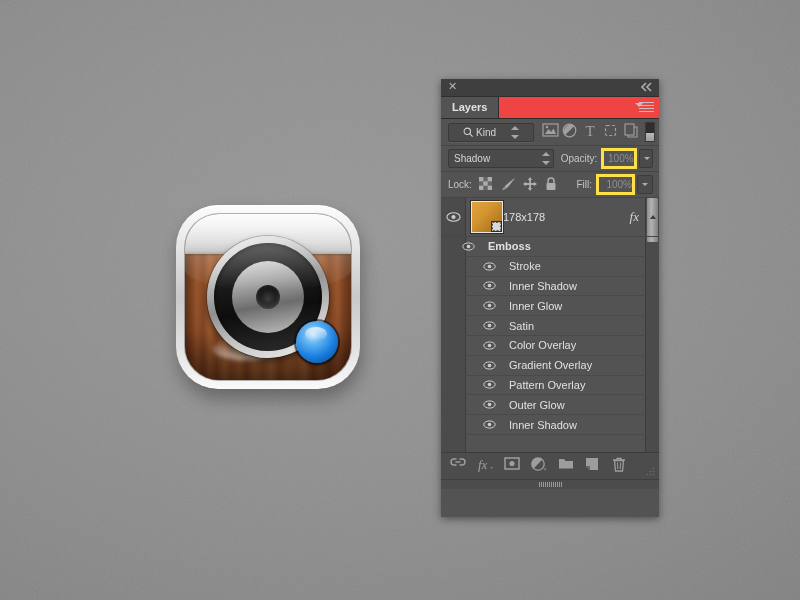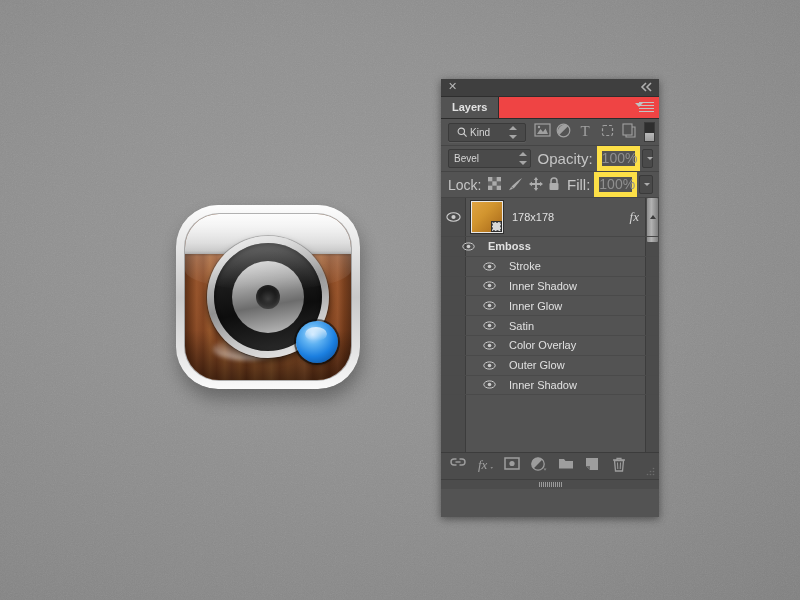--- a/index.html
+++ b/index.html
@@ -223,21 +223,21 @@
     background: #535353;
     border-bottom: 1px solid #454545;
   }
   .kind-select {
     display: flex; align-items: center;
     width: 60px; height: 17px;
     background: #4a4a4a;
     border: 1px solid #3a3a3a;
     border-radius: 2px;
     box-shadow: 0 1px 0 rgba(255,255,255,.06);
-    padding: 0 8px;
+    padding: 0 14px;
     margin-right: 8px;
   }
   .kind-select .lbl { flex: 1; font-size: 10px; color: #d5d5d5; padding-left: 2px; }
   .ficon {
     width: 19px; height: 18px;
     margin-right: 3px;
     position: relative;
     opacity: .62;
   }
   .toggle-sw {
@@ -258,43 +258,43 @@
   .blend-select {
     display: flex; align-items: center;
     width: 108px; height: 17px;
     background: #4a4a4a;
     border: 1px solid #3a3a3a;
     border-radius: 2px;
     padding: 0 3px 0 5px;
     font-size: 10px; color: #d5d5d5;
   }
   .blend-select .lbl { flex: 1; }
-  .mini-label { font-size: 15px; color: #c5c5c5; margin: 0 4px 0 7px; }
+  .mini-label { font-size: 10px; color: #c5c5c5; margin: 0 4px 0 7px; }
   .num-field {
     width: 33px; height: 15px; line-height: 15px;
     background: #535353;
-    border: 5px solid #fde047;
-    font-size: 14px; color: #8f8f8f;
+    border: 3px solid #fde047;
+    font-size: 10px; color: #8f8f8f;
     text-align: right;
   }
   .num-arrow {
     width: 14px; height: 17px;
     margin-left: 2px;
     background: #4a4a4a;
     border: 1px solid #3a3a3a;
     border-radius: 2px;
     position: relative;
   }
   .num-arrow::after {
     content: ""; position: absolute; left: 4px; top: 7px;
     border-left: 3px solid transparent;
     border-right: 3px solid transparent;
     border-top: 3px solid #adadad;
   }
-  .lock-lbl { font-size: 14px; color: #c5c5c5; margin-right: 7px; }
+  .lock-lbl { font-size: 10px; color: #c5c5c5; margin-right: 7px; }
   .lockicon { width: 17px; height: 16px; margin-right: 5px; opacity: .72; position: relative; }
   .stepper {
     width: 8px; height: 13px; margin-left: 3px; position: relative; opacity:.8;
   }
   .stepper::before, .stepper::after {
     content: ""; position: absolute; left: 0;
     border-left: 4px solid transparent; border-right: 4px solid transparent;
   }
   .stepper::before { top: 0; border-bottom: 4px solid #bdbdbd; }
   .stepper::after  { bottom: 0; border-top: 4px solid #bdbdbd; }
@@ -348,21 +348,20 @@
     position: relative;
   }
   .thumb.gold {
     background: linear-gradient(135deg,#e0a443 0%, #d2952f 40%, #b87a22 75%, #a86d1d 100%);
   }
   .thumb-badge {
     position: absolute; right: -1px; bottom: -1px;
     width: 13px; height: 13px;
   }
   .lname {
-    margin-left: 9px;
     font-size: 11px;
     color: #e0e0e0;
   }
   .fx-mark {
     margin-left: auto;
     margin-right: 20px;
     font-family: "Liberation Serif", serif;
     font-style: italic;
     font-size: 13px;
     color: #d4d4d4;
@@ -513,21 +512,21 @@
         <svg width="14" height="15" viewBox="0 0 14 15">
           <rect x="1" y="1" width="9" height="11" fill="none" stroke="#d0d0d0" stroke-width="1.1"></rect>
           <path d="M10 4 h3 v10 h-9 v-2" fill="none" stroke="#d0d0d0" stroke-width="1.1"></path>
         </svg>
       </div>
       <div class="toggle-sw"></div>
     </div>
 
     <div class="row-blend">
       <div class="blend-select">
-        <span class="lbl">Bevel</span>
+        <span class="lbl">Shadow</span>
         <span class="stepper"></span>
       </div>
       <span class="mini-label">Opacity:</span>
       <span class="num-field">100%</span>
       <span class="num-arrow"></span>
     </div>
 
     <div class="row-lock">
       <span class="lock-lbl">Lock:</span>
 
@@ -644,20 +643,38 @@
         </span>
         <span class="etext">Color Overlay</span>
       </div>
       <div class="erow lvl2">
         <span class="eye-small">
           <svg width="13" height="9" viewBox="0 0 13 9">
               <ellipse cx="6.5" cy="4.5" rx="5.7" ry="3.6" fill="none" stroke="#cdcdcd" stroke-width="1"></ellipse>
               <circle cx="6.5" cy="4.5" r="1.8" fill="#cdcdcd"></circle>
             </svg>
         </span>
+        <span class="etext">Gradient Overlay</span>
+      </div>
+      <div class="erow lvl2">
+        <span class="eye-small">
+          <svg width="13" height="9" viewBox="0 0 13 9">
+              <ellipse cx="6.5" cy="4.5" rx="5.7" ry="3.6" fill="none" stroke="#cdcdcd" stroke-width="1"></ellipse>
+              <circle cx="6.5" cy="4.5" r="1.8" fill="#cdcdcd"></circle>
+            </svg>
+        </span>
+        <span class="etext">Pattern Overlay</span>
+      </div>
+      <div class="erow lvl2">
+        <span class="eye-small">
+          <svg width="13" height="9" viewBox="0 0 13 9">
+              <ellipse cx="6.5" cy="4.5" rx="5.7" ry="3.6" fill="none" stroke="#cdcdcd" stroke-width="1"></ellipse>
+              <circle cx="6.5" cy="4.5" r="1.8" fill="#cdcdcd"></circle>
+            </svg>
+        </span>
         <span class="etext">Outer Glow</span>
       </div>
       <div class="erow lvl2">
         <span class="eye-small">
           <svg width="13" height="9" viewBox="0 0 13 9">
               <ellipse cx="6.5" cy="4.5" rx="5.7" ry="3.6" fill="none" stroke="#cdcdcd" stroke-width="1"></ellipse>
               <circle cx="6.5" cy="4.5" r="1.8" fill="#cdcdcd"></circle>
             </svg>
         </span>
         <span class="etext">Inner Shadow</span>

